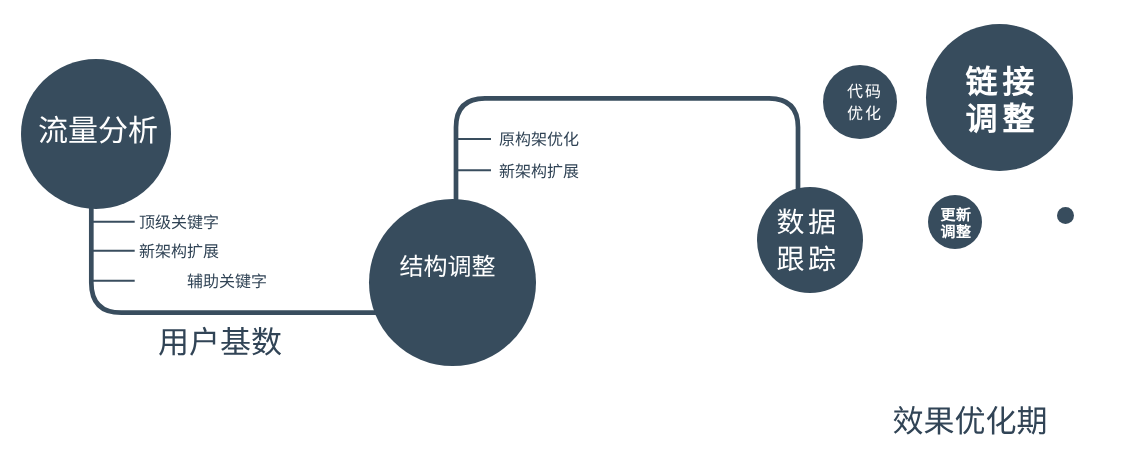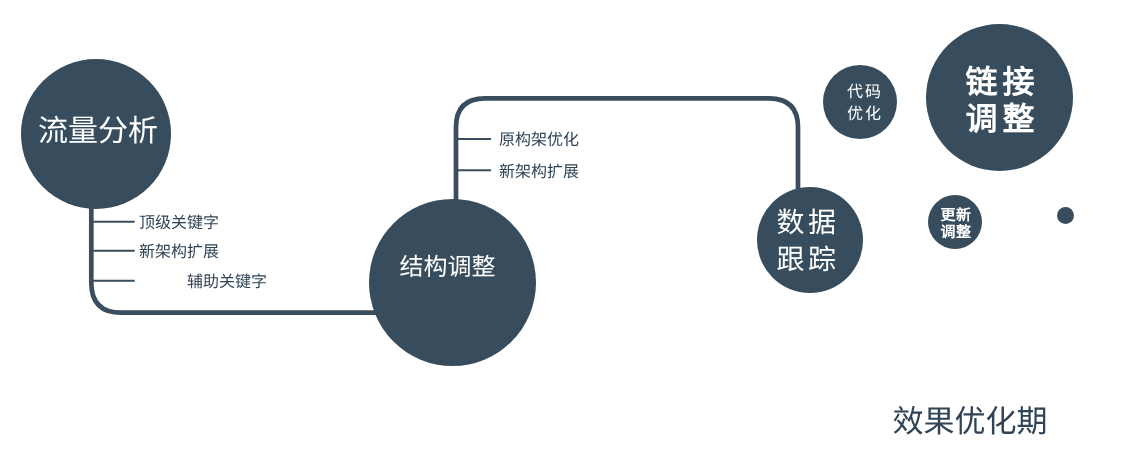--- a/index.html
+++ b/index.html
@@ -121,20 +121,21 @@
   </div>
 
   <div class="node node-update">
     <span>更新
 调整</span>
   </div>
 
   <div class="node node-dot"></div>
 
 
+  <div class="edge-label label-user-base">用户基数</div>
   <div class="edge-label label-stage">效果优化期</div>
 
   <div class="tick-label tl-0">顶级关键字</div>
   <div class="tick-label tl-1">新架构扩展</div>
   <div class="tick-label tl-2">辅助关键字</div>
   <div class="tick-label tr-0">原构架优化</div>
   <div class="tick-label tr-1">新架构扩展</div>
 
 </div>
 

